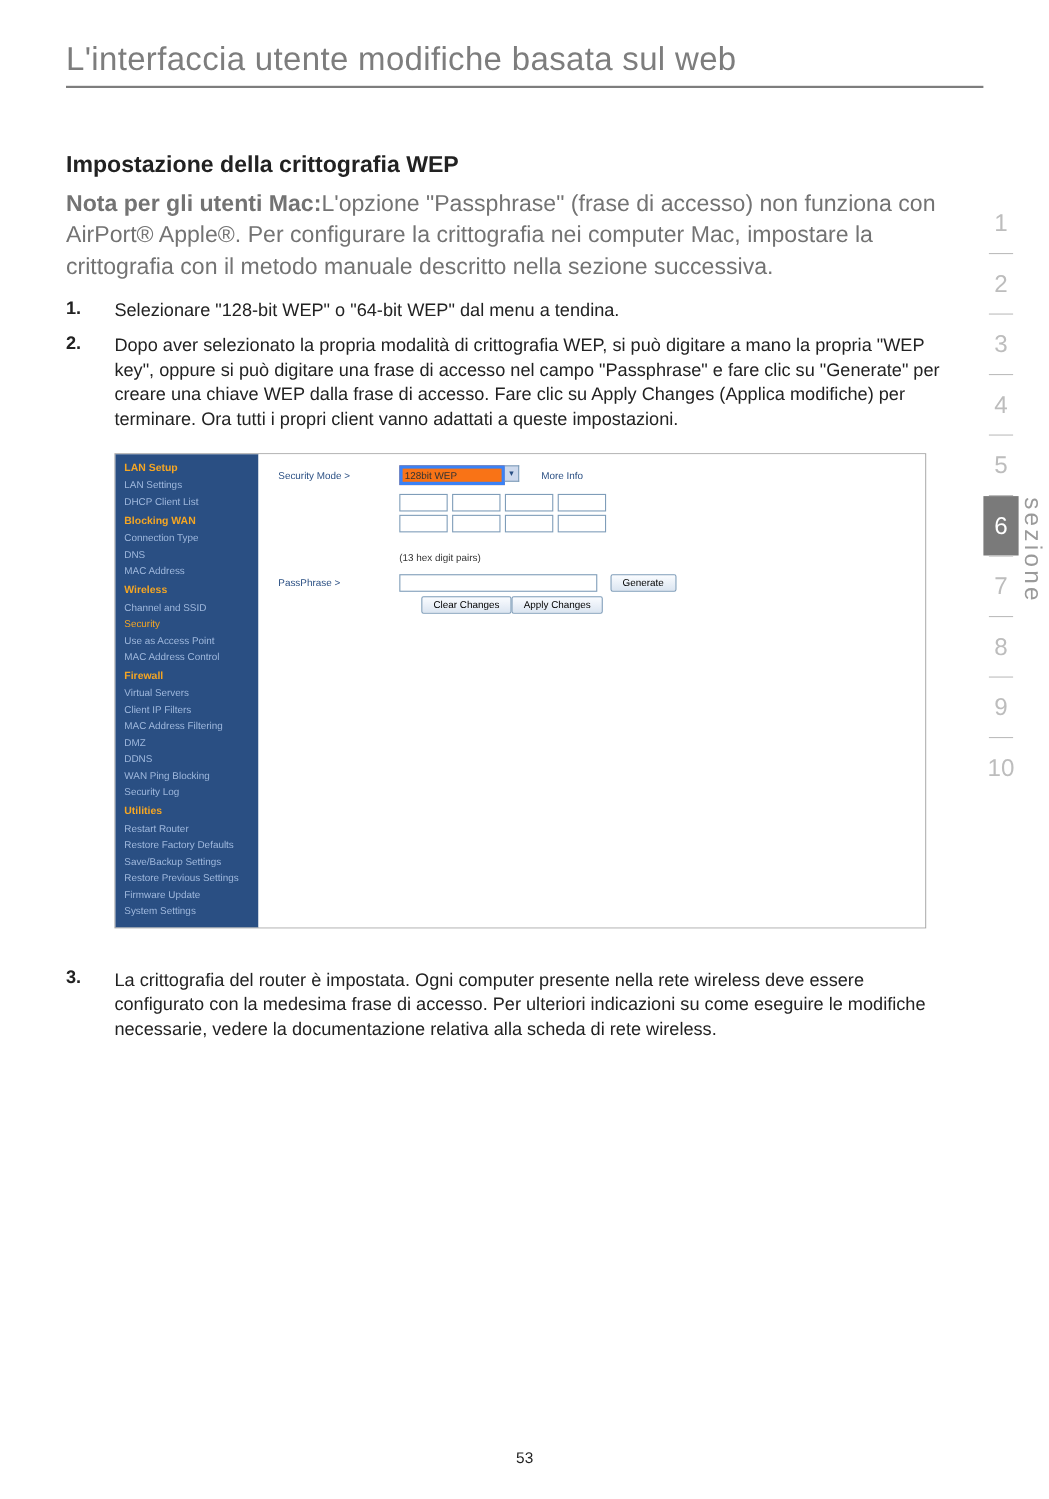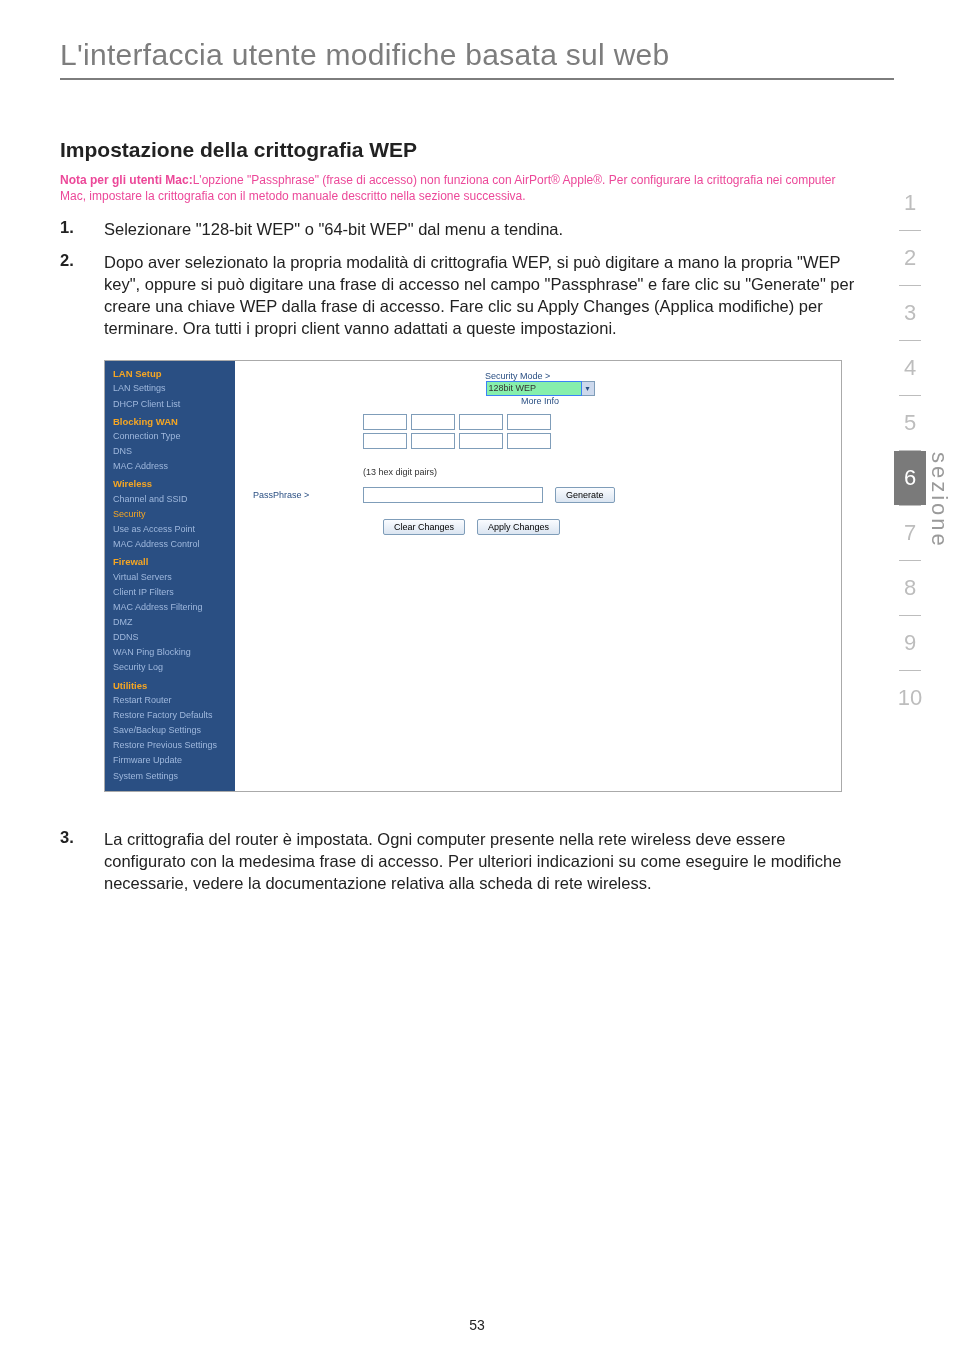--- a/index.html
+++ b/index.html
@@ -4,21 +4,21 @@
 <style>
   * { box-sizing: border-box; margin: 0; padding: 0; }
   body { width: 954px; height: 1363px; font-family: Arial, Helvetica, sans-serif; color: #333; position: relative; background: #fff; }
   .page { padding: 38px 60px 0 60px; position: relative; }
   .page-title { font-size: 30px; font-weight: 400; color: #7d7d7d; letter-spacing: 0.3px; margin-bottom: 6px; }
   .hr-top { border: none; border-top: 2px solid #7d7d7d; margin-bottom: 36px; }
 
   .content { padding: 0 30px 0 0; }
 
   .h2 { font-size: 21px; font-weight: 700; color: #222; margin-top: 58px; margin-bottom: 10px; }
-  .para { font-size: 12px; line-height: 1.35; color: #ec4899; margin-bottom: 14px; }
+  .para { font-size: 21px; line-height: 1.35; color: #737373; margin-bottom: 14px; }
   .para b { font-weight: 700; }
 
   .ol-row { display: flex; align-items: flex-start; margin-bottom: 10px; }
   .ol-num { font-weight: 700; font-size: 16.5px; color: #222; width: 44px; flex-shrink: 0; }
   .ol-body { font-size: 16.5px; line-height: 1.35; color: #222; }
 
   
   .side-tabs { position: absolute; right: 28px; top: 176px; display: flex; flex-direction: column; align-items: center; }
   .tab { width: 32px; text-align: center; font-size: 22px; color: #bdbdbd; padding: 14px 0; font-family: "Trebuchet MS", Arial, sans-serif; }
   .tab-sep { width: 22px; border-top: 1px solid #bdbdbd; }
@@ -33,33 +33,33 @@
   .router-hlinks { font-size: 9px; color: #333; padding-right: 6px; }
 
   .router-body { display: flex; }
   .router-sidebar { width: 130px; background: #2a4f83; color: #9fb8dd; padding: 4px 6px 8px 8px; display: flex; flex-direction: column; gap: 2px; line-height: 1.45; }
   .sb-head { color: #f5a623; font-weight: 700; font-size: 9.5px; margin-top: 2px; }
   .sb-item { font-size: 9px; cursor: pointer; }
   .sb-item.sel { color: #f5a623; }
 
   .router-main { flex: 1; padding: 10px 14px 20px 18px; background: #fff; }
   .rm-title { color: #2a4f83; font-weight: 700; font-size: 11px; margin-bottom: 14px; }
-  .rm-row { display: flex; align-items: center; margin-bottom: 8px; flex-direction: column; }
+  .rm-row { display: flex; align-items: center; margin-bottom: 8px; }
   .rm-label { color: #2a4f83; font-size: 9px; width: 110px; }
-  .rm-select { border: 1px solid #3b82f6; font-size: 9px; padding: 1px 2px; width: 96px; background: #86efac; }
+  .rm-select { border: 3px solid #3b82f6; font-size: 9px; padding: 1px 2px; width: 96px; background: #f97316; }
   .rm-arrow { width: 13px; height: 15px; background: #cdd9ed; border: 1px solid #7f9db9; border-left: none; display: inline-flex; align-items: center; justify-content: center; font-size: 8px; color: #2a4f83; }
-  .rm-moreinfo { color: #2a4f83; font-size: 9px; }
+  .rm-moreinfo { color: #2a4f83; font-size: 9px; margin-left: 20px; }
   .rm-keyinputs { display: flex; gap: 4px; margin-left: 110px; margin-top: 6px; }
   .rm-keyinput { border: 1px solid #7f9db9; width: 44px; height: 16px; background: #fff; }
   .rm-hexnote { margin-left: 110px; font-size: 9px; color: #333; margin-top: 18px; }
   .rm-note { font-size: 9px; color: #333; margin-top: 2px; line-height: 1.35; }
   .rm-gen-row { display: flex; align-items: center; margin-top: 10px; }
   .rm-gen-input { border: 1px solid #7f9db9; width: 180px; height: 16px; margin-right: 12px; background: #fff; }
   .rm-btn { border: 1px solid #7f9db9; background: linear-gradient(#fafcff,#dbe5f1); font-size: 9px; padding: 2px 10px; border-radius: 2px; cursor: pointer; }
-  .rm-btnrow { margin-top: 16px; margin-left: 130px; display: flex; gap: 12px; }
+  .rm-btnrow { margin-top: 4px; margin-left: 130px; display: flex; gap: 0; }
 
   .footer-pagenum { position: absolute; bottom: 30px; width: 954px; left: 0; text-align: center; font-size: 14px; color: #222; }
 </style>
 </head>
 <body>
 
 <div class="page">
   <div class="page-title">L'interfaccia utente modifiche basata sul web</div>
   <hr class="hr-top">
 

